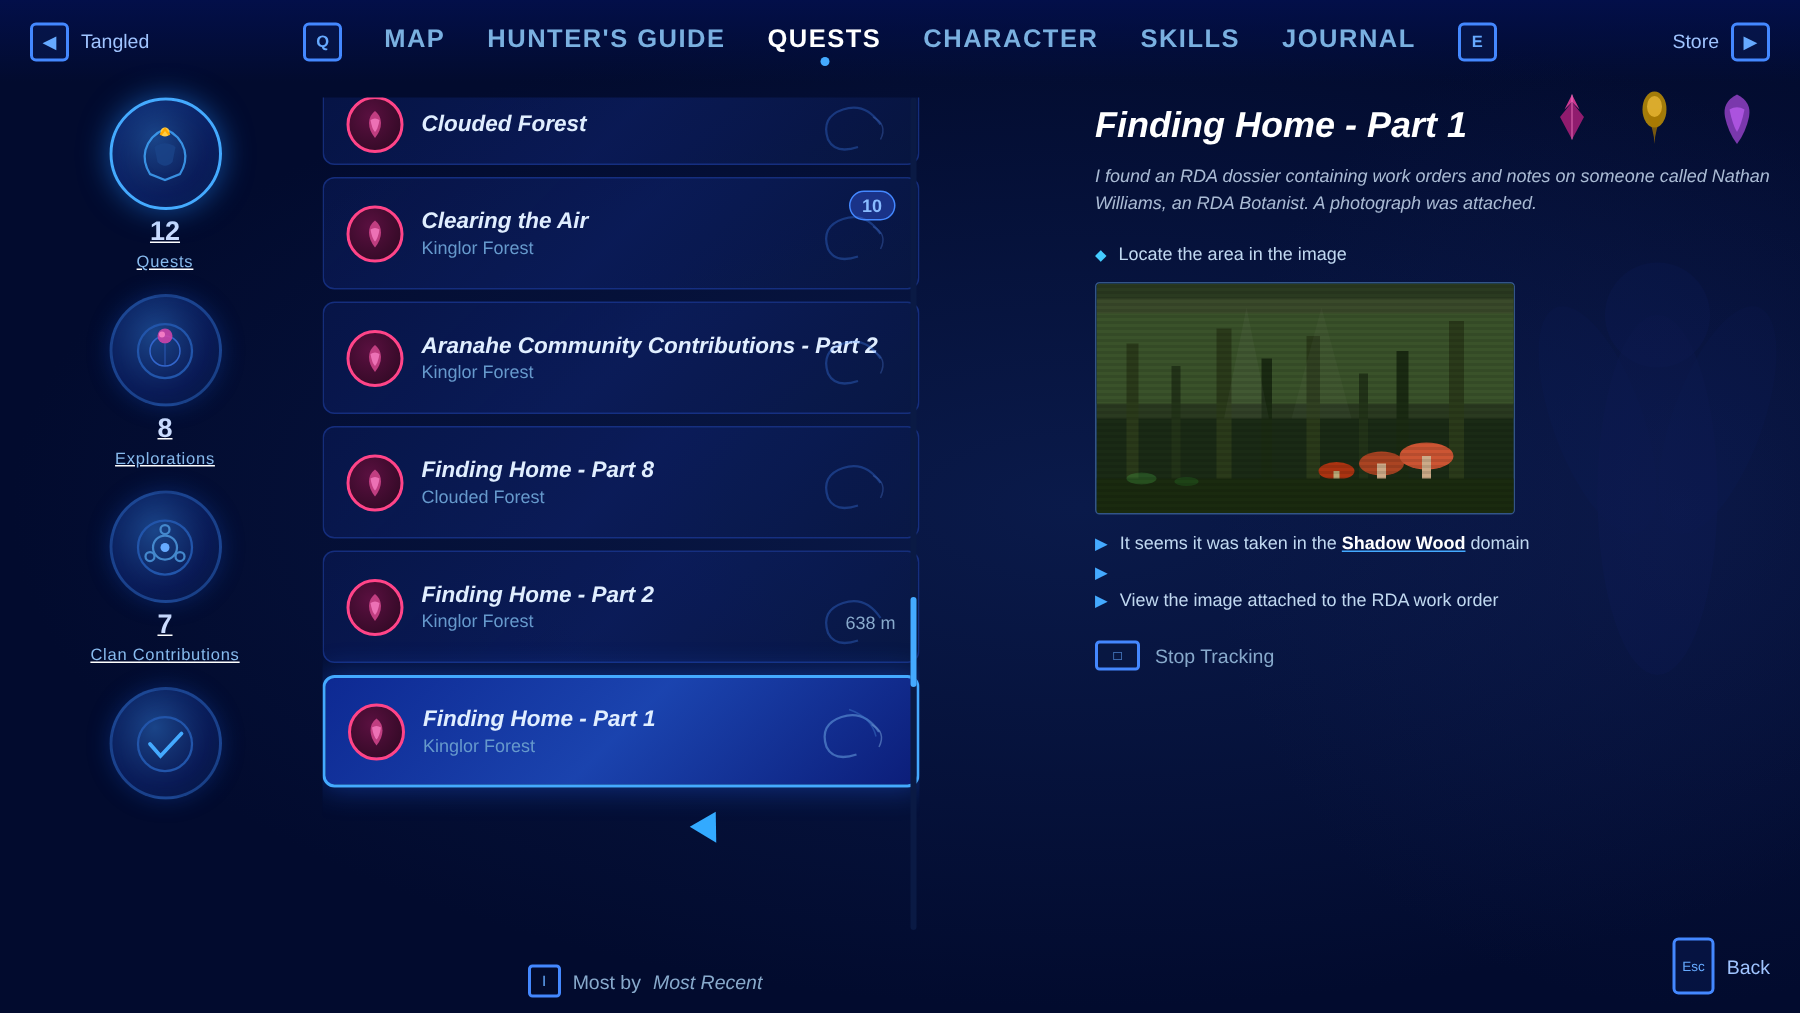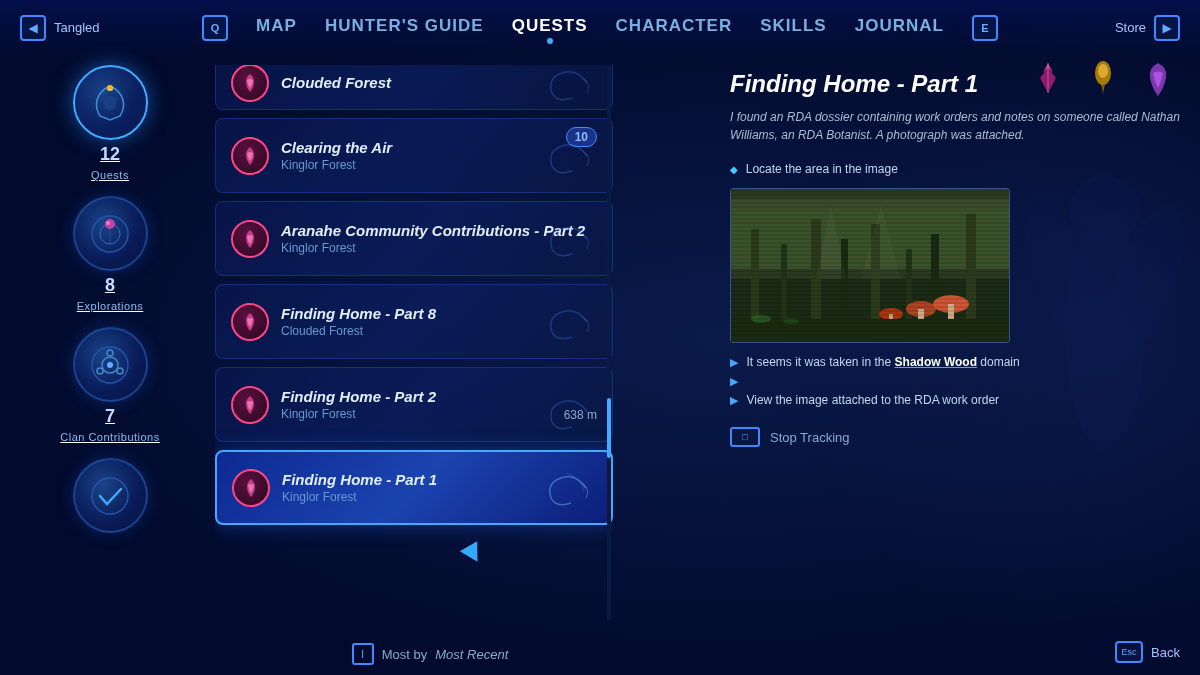--- a/index.html
+++ b/index.html
@@ -457,21 +457,21 @@
       align-items: center;
       gap: 8px;
       font-size: 13px;
       color: #a0c4ff;
       z-index: 10;
       cursor: pointer;
     }
 
     .back-key {
       width: 28px;
-      height: 22px;
+      height: 38px;
       border: 2px solid #4488ff;
       border-radius: 4px;
       display: flex;
       align-items: center;
       justify-content: center;
       font-size: 9px;
       color: #66aaff;
       background: #0a1a5088;
     }
 

